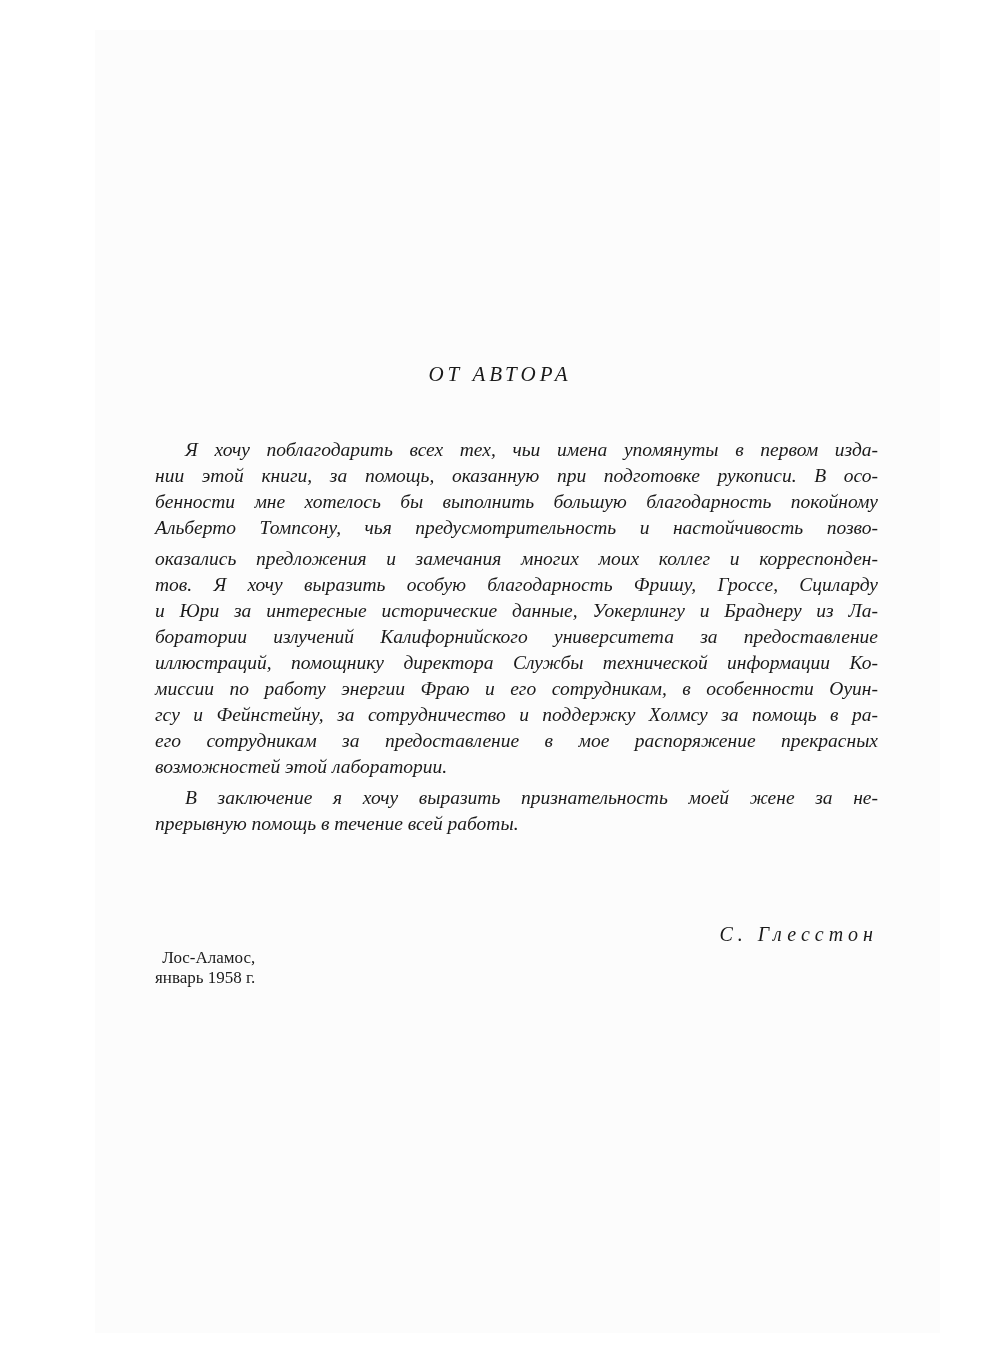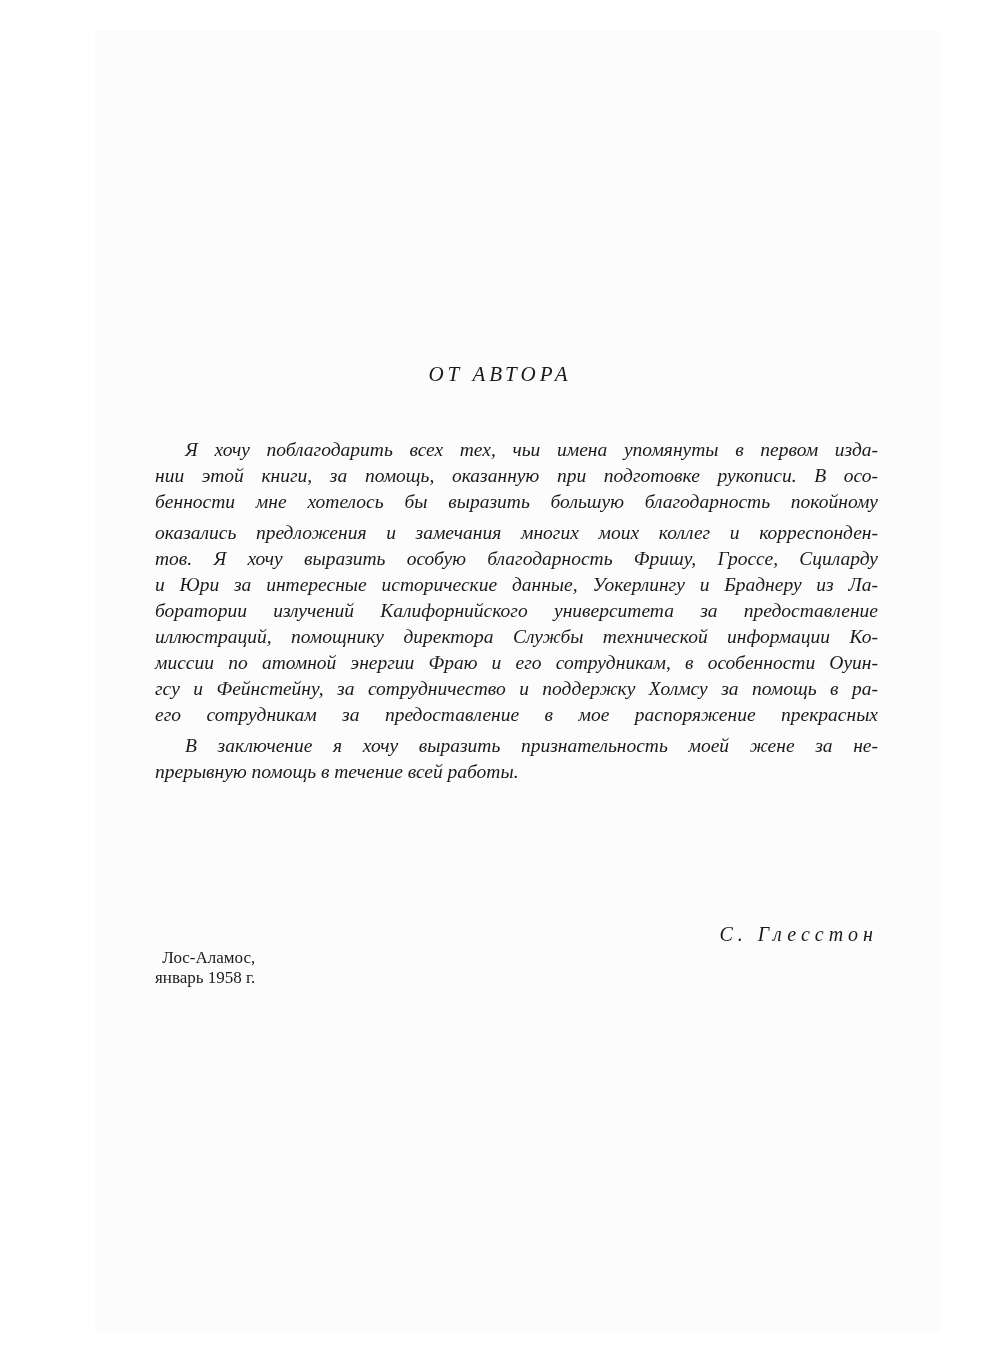--- a/index.html
+++ b/index.html
@@ -88,32 +88,34 @@
 <body>
 
 <div class="page"></div>
 
 <div class="title">ОТ АВТОРА</div>
 
 <div class="body-text">
   <div>
     <span class="line indent">Я хочу поблагодарить всех тех, чьи имена упомянуты в первом изда-</span>
     <span class="line">нии этой книги, за помощь, оказанную при подготовке рукописи. В осо-</span>
-    <span class="line">бенности мне хотелось бы выразить большую благодарность покойному</span>
+    <span class="line">бенности мне хотелось бы выполнить большую благодарность покойному</span>
+    <span class="line">Альберто Томпсону, чья предусмотрительность и настойчивость позво-</span>
   </div>
   <span class="para-gap"></span>
   <div>
     <span class="line">оказались предложения и замечания многих моих коллег и корреспонден-</span>
     <span class="line">тов. Я хочу выразить особую благодарность Фришу, Гроссе, Сциларду</span>
     <span class="line">и Юри за интересные исторические данные, Уокерлингу и Браднеру из Ла-</span>
     <span class="line">боратории излучений Калифорнийского университета за предоставление</span>
     <span class="line">иллюстраций, помощнику директора Службы технической информации Ко-</span>
-    <span class="line">миссии по атомной энергии Фраю и его сотрудникам, в особенности Оуин-</span>
+    <span class="line">миссии по работу энергии Фраю и его сотрудникам, в особенности Оуин-</span>
     <span class="line">гсу и Фейнстейну, за сотрудничество и поддержку Холмсу за помощь в ра-</span>
     <span class="line">его сотрудникам за предоставление в мое распоряжение прекрасных</span>
+    <span class="line last">возможностей этой лаборатории.</span>
   </div>
   <span class="para-gap"></span>
   <div>
     <span class="line indent">В заключение я хочу выразить признательность моей жене за не-</span>
     <span class="line last">прерывную помощь в течение всей работы.</span>
   </div>
 </div>
 
 <div class="signature">С. Глесстон</div>
 

